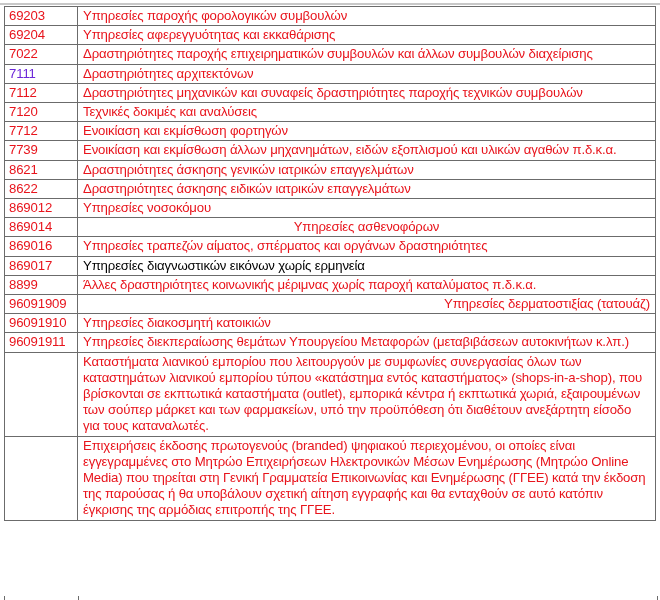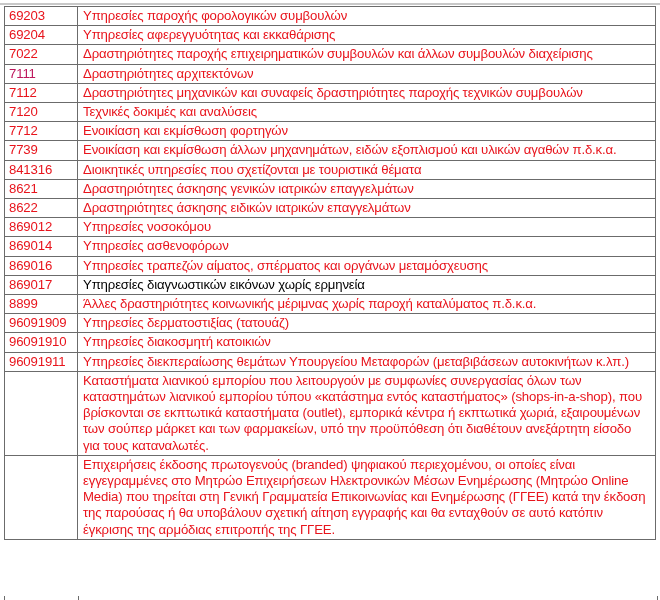--- a/index.html
+++ b/index.html
@@ -46,74 +46,70 @@
       </tr>
     <tr>
         <td class="code" style="color: rgb(232, 20, 28);">69204</td>
         <td style="color: rgb(232, 20, 28);">Υπηρεσίες αφερεγγυότητας και εκκαθάρισης</td>
       </tr>
     <tr>
         <td class="code" style="color: rgb(232, 20, 28);">7022</td>
         <td style="color: rgb(232, 20, 28);">Δραστηριότητες παροχής επιχειρηματικών συμβουλών και άλλων συμβουλών διαχείρισης</td>
       </tr>
     <tr>
-        <td class="code" style="color: #be185d; margin-left: 26px;">7111</td>
+        <td class="code" style="color: #6d28d9; margin-left: 26px;">7111</td>
         <td style="color: rgb(232, 20, 28);">Δραστηριότητες αρχιτεκτόνων</td>
       </tr>
     <tr>
         <td class="code" style="color: rgb(232, 20, 28);">7112</td>
         <td style="color: rgb(232, 20, 28);">Δραστηριότητες μηχανικών και συναφείς δραστηριότητες παροχής τεχνικών συμβουλών</td>
       </tr>
     <tr>
         <td class="code" style="color: rgb(232, 20, 28);">7120</td>
         <td style="color: rgb(232, 20, 28);">Τεχνικές δοκιμές και αναλύσεις</td>
       </tr>
     <tr>
         <td class="code" style="color: rgb(232, 20, 28);">7712</td>
         <td style="color: rgb(232, 20, 28);">Ενοικίαση και εκμίσθωση φορτηγών</td>
       </tr>
     <tr>
         <td class="code" style="color: rgb(232, 20, 28);">7739</td>
         <td style="color: rgb(232, 20, 28);">Ενοικίαση και εκμίσθωση άλλων μηχανημάτων, ειδών εξοπλισμού και υλικών αγαθών π.δ.κ.α.</td>
       </tr>
     <tr>
-        <td class="code" style="color: rgb(232, 20, 28);">841316</td>
-        <td style="color: rgb(232, 20, 28);">Διοικητικές υπηρεσίες που σχετίζονται με τουριστικά θέματα</td>
-      </tr>
-    <tr>
         <td class="code" style="color: rgb(232, 20, 28);">8621</td>
         <td style="color: rgb(232, 20, 28);">Δραστηριότητες άσκησης γενικών ιατρικών επαγγελμάτων</td>
       </tr>
     <tr>
         <td class="code" style="color: rgb(232, 20, 28);">8622</td>
         <td style="color: rgb(232, 20, 28);">Δραστηριότητες άσκησης ειδικών ιατρικών επαγγελμάτων</td>
       </tr>
     <tr>
         <td class="code" style="color: rgb(232, 20, 28);">869012</td>
         <td style="color: rgb(232, 20, 28);">Υπηρεσίες νοσοκόμου</td>
       </tr>
     <tr>
         <td class="code" style="color: rgb(232, 20, 28);">869014</td>
-        <td style="color: rgb(232, 20, 28);">Υπηρεσίες ασθενοφόρων</td>
+        <td style="color: rgb(232, 20, 28); text-align: center;">Υπηρεσίες ασθενοφόρων</td>
       </tr>
     <tr>
         <td class="code" style="color: rgb(232, 20, 28);">869016</td>
-        <td style="color: rgb(232, 20, 28);">Υπηρεσίες τραπεζών αίματος, σπέρματος και οργάνων μεταμόσχευσης</td>
+        <td style="color: rgb(232, 20, 28);">Υπηρεσίες τραπεζών αίματος, σπέρματος και οργάνων δραστηριότητες</td>
       </tr>
     <tr>
         <td class="code" style="color: rgb(232, 20, 28);">869017</td>
         <td style="color: #000000;">Υπηρεσίες διαγνωστικών εικόνων χωρίς ερμηνεία</td>
       </tr>
     <tr>
         <td class="code" style="color: rgb(232, 20, 28);">8899</td>
         <td style="color: rgb(232, 20, 28);">Άλλες δραστηριότητες κοινωνικής μέριμνας χωρίς παροχή καταλύματος π.δ.κ.α.</td>
       </tr>
     <tr>
         <td class="code" style="color: rgb(232, 20, 28);">96091909</td>
-        <td style="color: rgb(232, 20, 28);">Υπηρεσίες δερματοστιξίας (τατουάζ)</td>
+        <td style="color: rgb(232, 20, 28); text-align: right;">Υπηρεσίες δερματοστιξίας (τατουάζ)</td>
       </tr>
     <tr>
         <td class="code" style="color: rgb(232, 20, 28);">96091910</td>
         <td style="color: rgb(232, 20, 28);">Υπηρεσίες διακοσμητή κατοικιών</td>
       </tr>
     <tr>
         <td class="code" style="color: rgb(232, 20, 28);">96091911</td>
         <td style="color: rgb(232, 20, 28); margin-left: 43px;">Υπηρεσίες διεκπεραίωσης θεμάτων Υπουργείου Μεταφορών (μεταβιβάσεων αυτοκινήτων κ.λπ.)</td>
       </tr>
     <tr>

